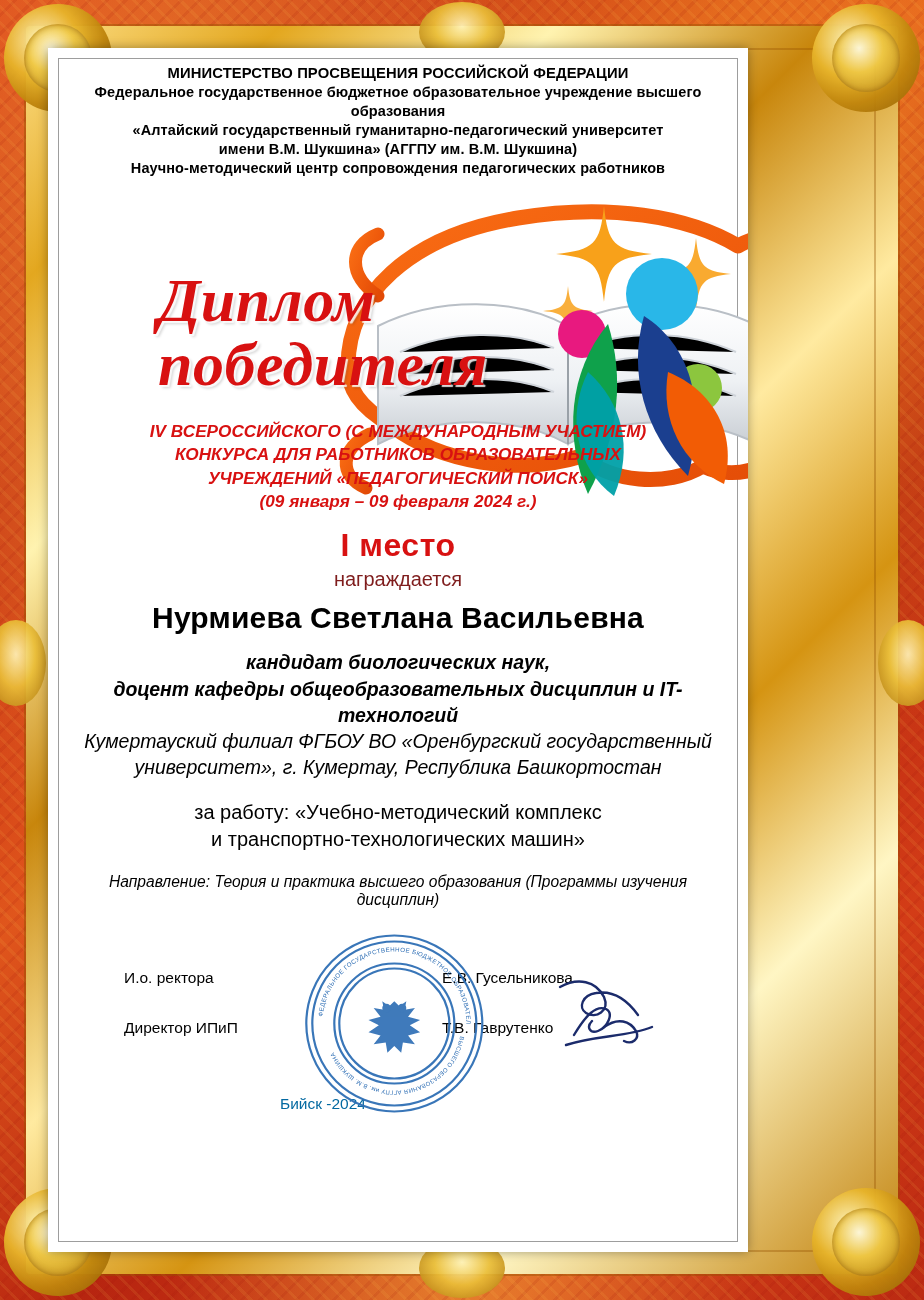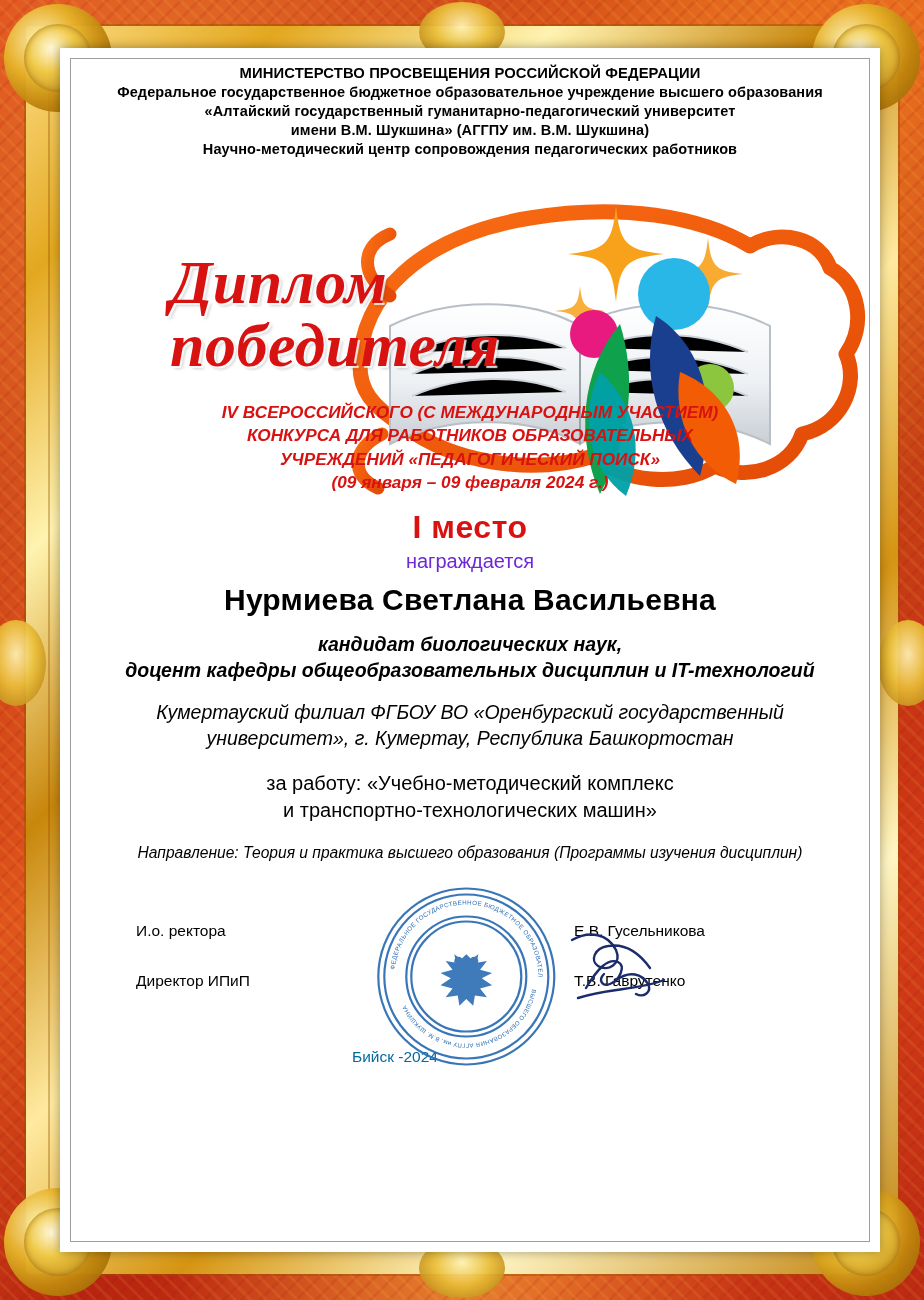--- a/index.html
+++ b/index.html
@@ -81,23 +81,23 @@
     opacity: .92;
   }
   .gm-top    { left: 419px; top: 2px; }
   .gm-bottom { left: 419px; bottom: 2px; }
   .gm-left   { left: -14px; top: 620px; width: 60px; height: 86px;}
   .gm-right  { right: -14px; top: 620px; width: 60px; height: 86px;}
 
   
   .page {
     position: absolute;
-    left: 60px;
+    left: 48px;
     top: 48px;
-    width: 820px;
+    width: 700px;
     height: 1204px;
     background: #ffffff;
     box-sizing: border-box;
     box-shadow: 0 0 10px rgba(0,0,0,0.35);
     overflow: hidden;
   }
   .page-inner-border {
     position: absolute;
     left: 10px; top: 10px; right: 10px; bottom: 10px;
     border: 1px solid #9d9d9d;
@@ -167,42 +167,41 @@
     margin-top: 14px;
     color: #d81111;
     font-weight: bold;
     font-size: 32px;
     letter-spacing: .5px;
   }
 
   .awarded {
     margin-top: 4px;
     font-size: 20px;
-    color: #6d28d9;
+    color: #7f1d1d;
   }
 
   .recipient {
     margin-top: 10px;
     font-size: 30px;
     font-weight: bold;
     color: #000;
     letter-spacing: .2px;
   }
 
   .position {
     margin-top: 14px;
     font-size: 19.5px;
     font-weight: bold;
     font-style: italic;
     color: #000;
     line-height: 1.34;
   }
 
   .affiliation {
-    margin-top: 16px;
     font-size: 19.5px;
     font-style: italic;
     color: #000;
     line-height: 1.36;
   }
 
   .work {
     margin-top: 18px;
     font-size: 20px;
     color: #000;

